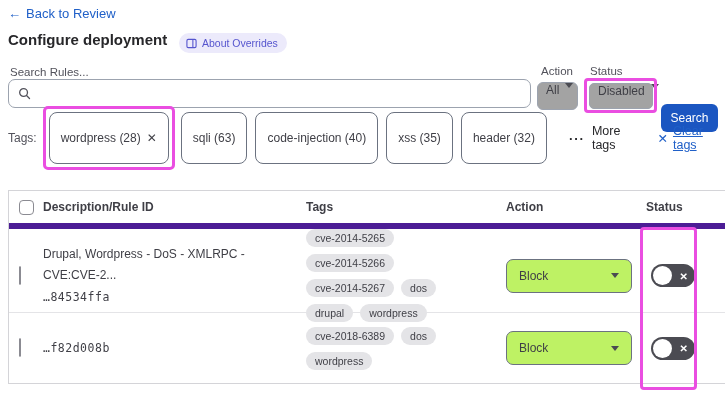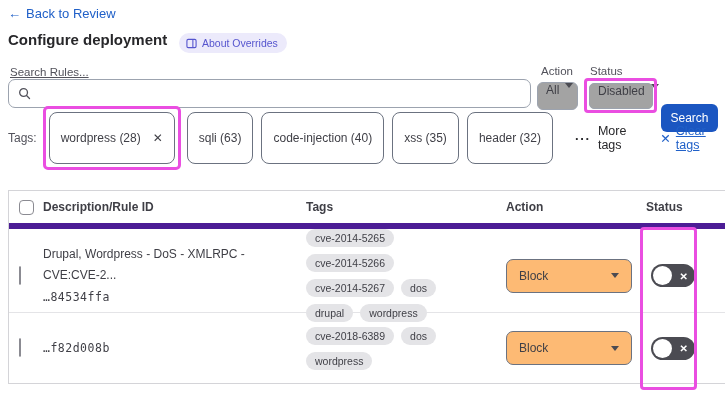--- a/index.html
+++ b/index.html
@@ -18,42 +18,42 @@
   .search-box { position:absolute; left:8px; top:79px; width:523px; height:29px; border:1px solid #9ca3af; border-radius:7px; background:#fff; display:flex; align-items:center; padding-left:9px; cursor:text; }
   .search-box svg { display:block; }
   .mini-dd { position:absolute; background:#a3a3a3; border:1px solid #9ca3af; border-radius:6px; font-size:12px; color:#3f3f46; display:flex; align-items:flex-start; justify-content:space-between; padding:0 8px; cursor:pointer; }
   .caret { width:0; height:0; border-left:4px solid transparent; border-right:4px solid transparent; border-top:5px solid #4b4b52; margin-left:6px; }
   .hl { border:3px solid #ea4ee1; border-radius:4px; position:absolute; pointer-events:none; }
   .btn-search { position:absolute; left:661px; top:84px; width:57px; height:28px; background:#1b56c1; border:none; border-radius:6px; color:#fff; font-size:12px; font-family:"Liberation Sans",sans-serif; cursor:pointer;margin-top:20px; }
 
   
   .tags-bar { position:absolute; left:8px; top:122px; width:709px; height:32px; display:flex; align-items:center; }
   .tags-label { font-size:12px; color:#52525b; margin-right:6px; }
-  .chip { border:1px solid #6b7280; border-radius:8px; background:#fff; padding:18px 11px; font-size:12px; color:#3f3f46; white-space:nowrap; cursor:pointer; display:flex; align-items:center; gap:12px; }
+  .chip { border:1px solid #6b7280; border-radius:8px; background:#fff; padding:18px 11px; font-size:12px; color:#3f3f46; white-space:nowrap; cursor:pointer; display:flex; align-items:center; gap:6px; }
   .chip-wrap { border:3px solid #ea4ee1; border-radius:5px; padding:3px; margin-right:6px; }
   .chips { display:flex; gap:8px; align-items:center; }
   .chip .x { font-size:12px; color:#3f3f46; }
   .more-tags { display:flex; align-items:center; gap:7px; margin-left:22px; font-size:12.5px; color:#27272a; cursor:pointer; }
   .more-dots { font-weight:bold; letter-spacing:1px; font-size:13px; }
   .clear-tags { display:flex; align-items:center; gap:5px; margin-left:24px; font-size:12.5px; color:#2060c8; cursor:pointer; }
   .clear-tags .lbl { text-decoration:underline; }
 
   
   .rules-table { position:absolute; left:8px; top:190px; width:717px; border-top:1px solid #d4d4d8; border-left:1px solid #d4d4d8; border-bottom:1px solid #d4d4d8; }
   .t-row { display:grid; grid-template-columns:34px 263px 200px 140px 1fr; align-items:center; border-bottom:1px solid #e4e4e7; }
   .t-head { height:38px; border-bottom:6px solid #4c1d95; font-weight:bold; font-size:12px; color:#3f3f46; }
   .t-head > div { display:flex; align-items:center; }
   .t-body1 { height:84px; }
   .t-body2 { height:70px; border-bottom:none; }
   .cb { width:15px; height:15px; border:1.5px solid #8b8b92; border-radius:4px; background:#fff; margin-left:10px; cursor:pointer; }
   .desc-cell { font-size:12px; color:#3f3f46; line-height:1.8; padding-right:14px; }
   .rule-id { font-family:"DejaVu Sans Mono", monospace; font-size:11.5px; letter-spacing:0.5px; color:#3f3f46; }
   .pills { display:flex; flex-wrap:wrap; gap:7px 7px; align-content:center; padding-right:24px; }
   .pill { background:#e4e4e7; border-radius:9px; padding:3px 9px; font-size:10.5px; color:#3f3f46; white-space:nowrap; }
-  .select { width:126px; height:34px; border:1px solid #6b7280; border-radius:7px; background:#fdba74; display:flex; align-items:center; justify-content:space-between; padding:0 12px; font-size:12px; cursor:pointer; }
+  .select { width:126px; height:34px; border:1px solid #6b7280; border-radius:7px; background:#bef264; display:flex; align-items:center; justify-content:space-between; padding:0 12px; font-size:12px; cursor:pointer; }
   .toggle { width:44px; height:23px; background:#4b4b52; border-radius:12px; position:relative; cursor:pointer; margin-left:5px; }
   .toggle .knob { position:absolute; left:2px; top:2px; width:19px; height:19px; border-radius:50%; background:#fff; }
   .toggle .off-x { position:absolute; right:7px; top:50%; transform:translateY(-50%); color:#fff; font-size:10px; font-weight:bold; }
   .toggle-hl { left:640px; top:227px; width:57px; height:163px; }
 </style>
 </head>
 <body>
 
 <div class="stage">
 
@@ -66,21 +66,21 @@
   <div class="about-badge">
     <span>
       <svg width="11" height="11" viewBox="0 0 12 12">
           <rect x="1" y="1.5" width="10" height="9" rx="1.5" fill="none" stroke="#5655ce" stroke-width="1.2"></rect>
           <line x1="7.5" y1="1.5" x2="7.5" y2="10.5" stroke="#5655ce" stroke-width="1.2"></line>
         </svg>
     </span>
     <span>About Overrides</span>
   </div>
 
-  <div class="field-label" style="left:10px; top:66px;text-decoration:underline;">Search Rules...</div>
+  <div class="field-label" style="left:10px; top:66px;">Search Rules...</div>
   <div class="search-box">
     <span>
       <svg width="13" height="13" viewBox="0 0 14 14">
           <circle cx="6" cy="6" r="4.2" fill="none" stroke="#52525b" stroke-width="1.4"></circle>
           <line x1="9.2" y1="9.2" x2="12.4" y2="12.4" stroke="#52525b" stroke-width="1.4" stroke-linecap="round"></line>
         </svg>
     </span>
   </div>
 
   <div class="field-label" style="left:541px; top:65px;">Action</div>

